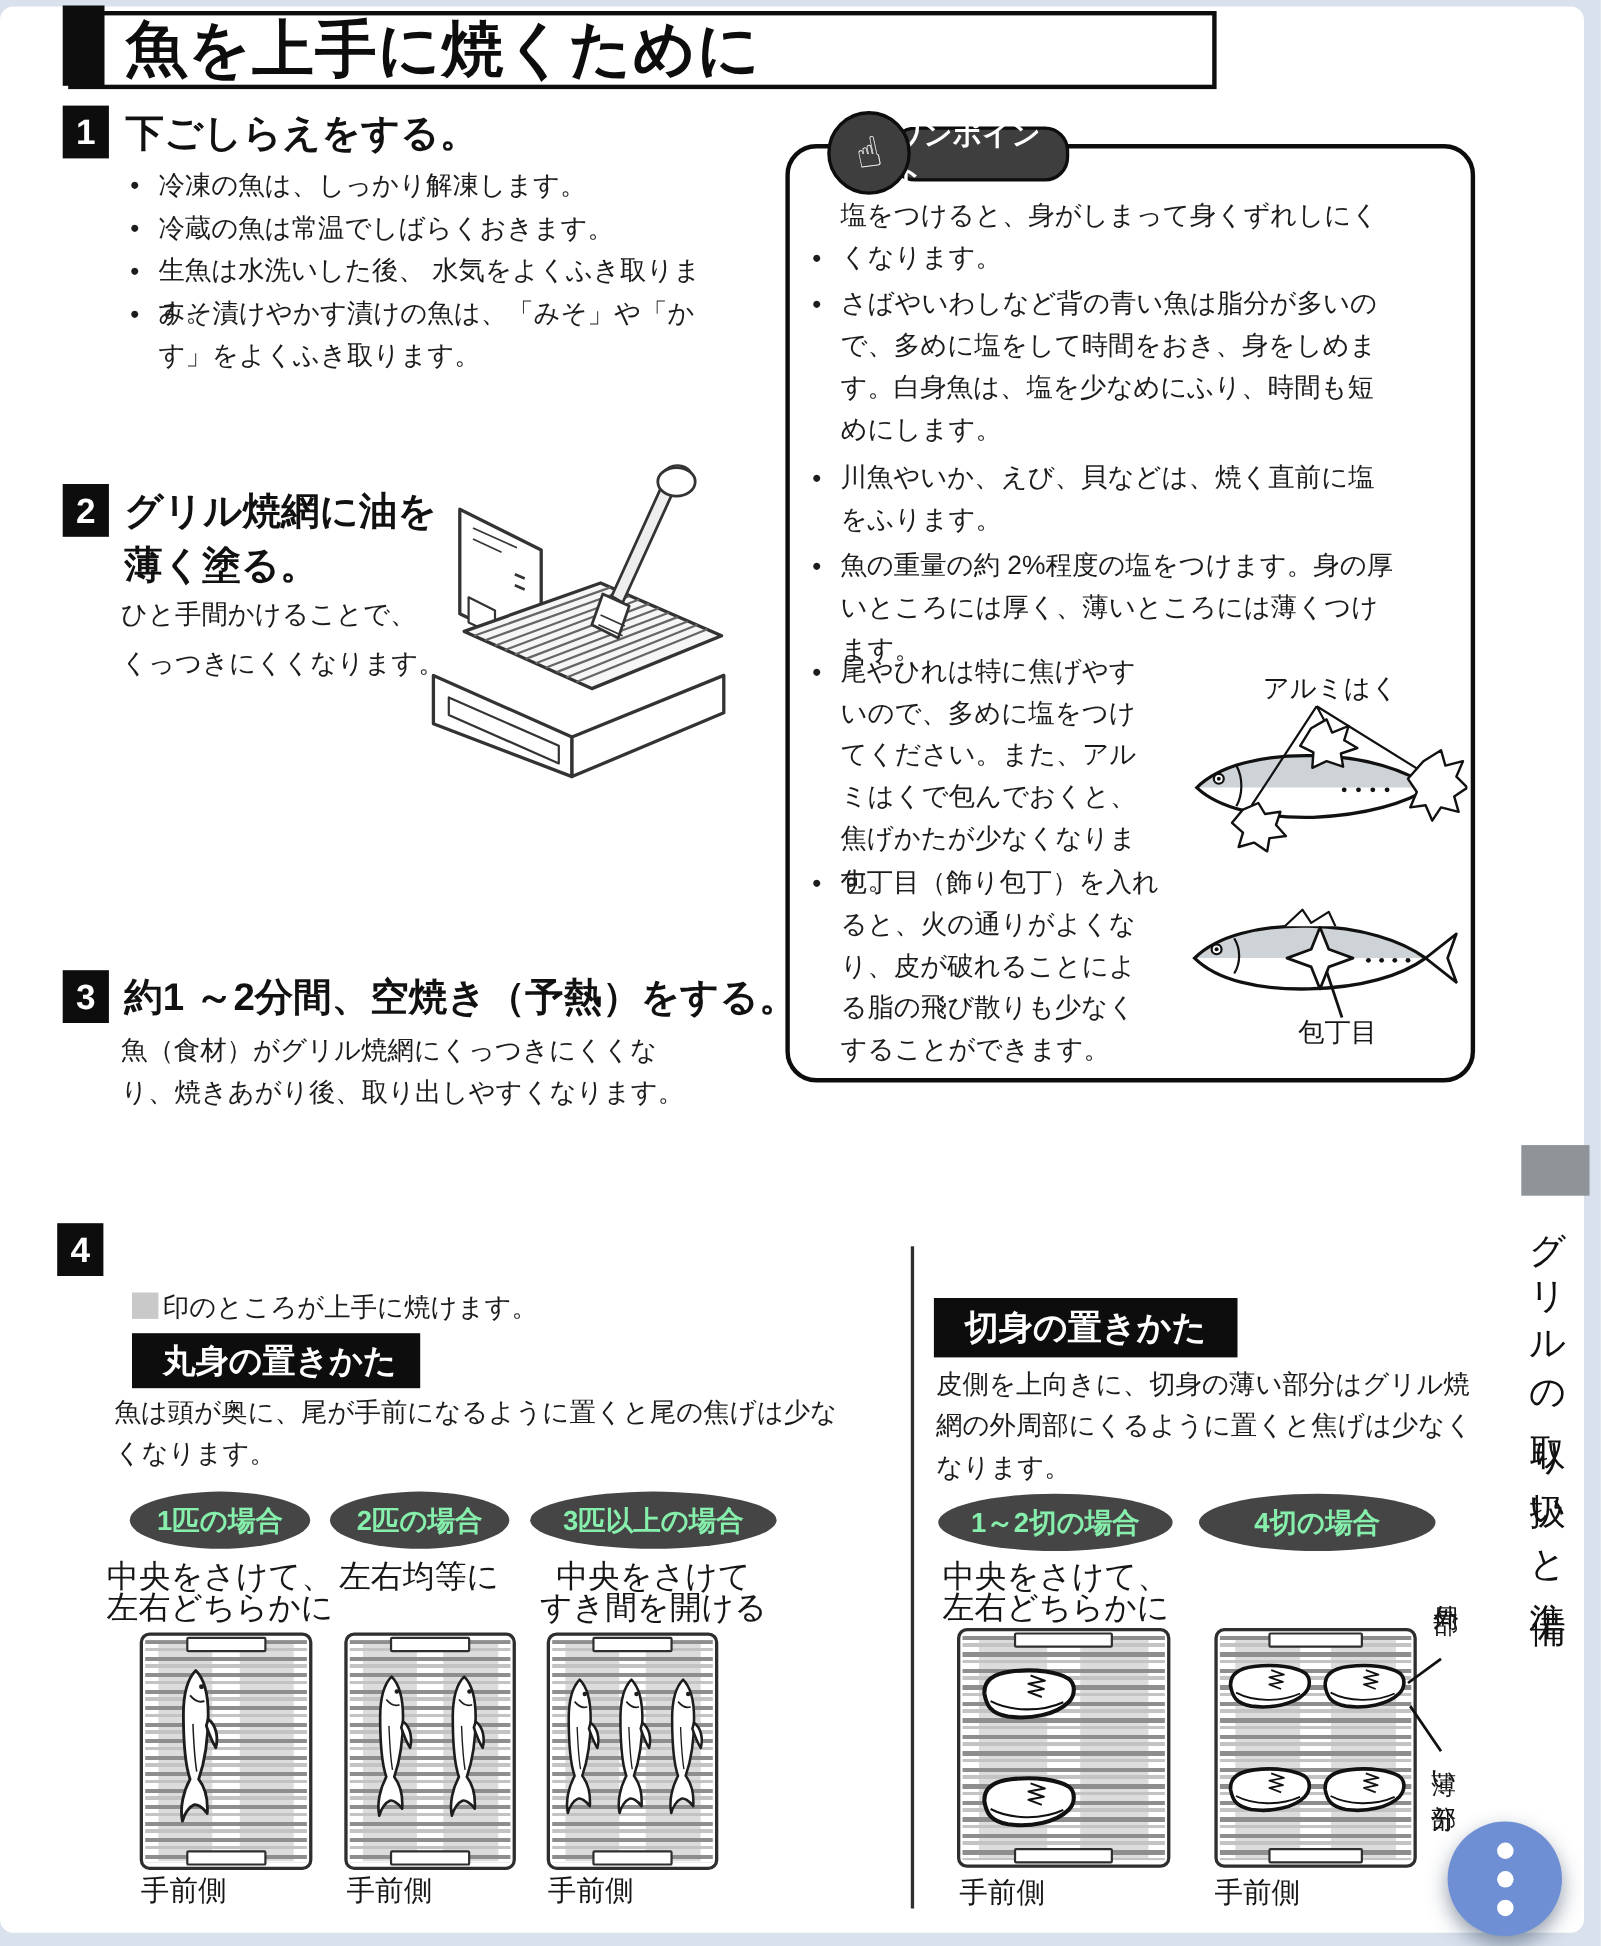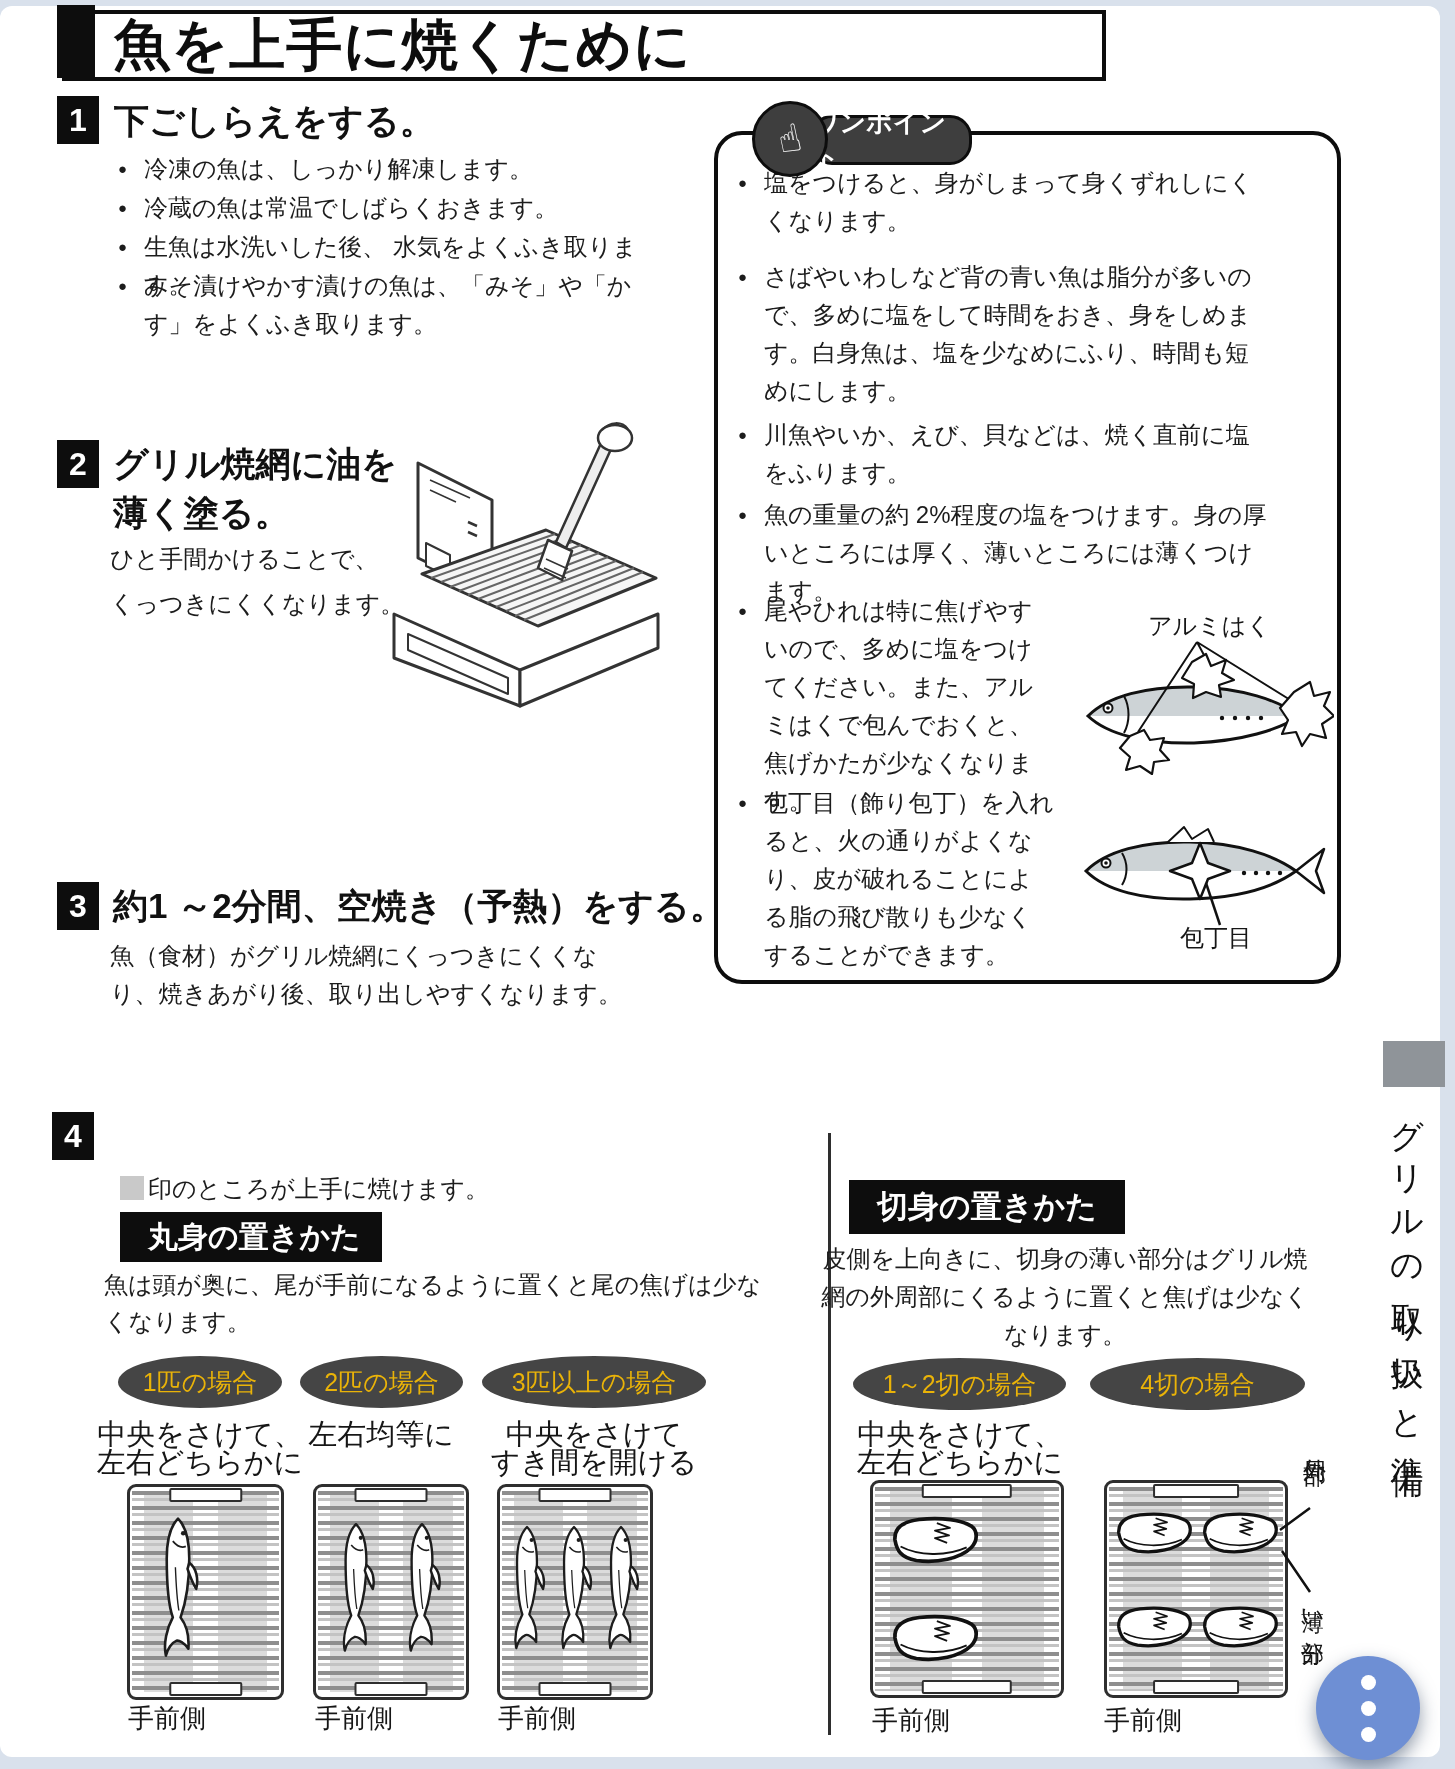--- a/index.html
+++ b/index.html
@@ -20,21 +20,21 @@
   .bul::before{content:"●";flex:0 0 26px;font-size:15px;line-height:38px;color:#1c1c1c;}
   .bul>span{display:block;}
   
   .op-box{position:absolute;left:714px;top:131px;width:619px;height:845px;border:4px solid #0d0d0d;border-radius:28px;}
   .op-circle{position:absolute;left:752px;top:101px;width:70px;height:70px;border-radius:50%;background:#3e3e3e;border:3px solid #0d0d0d;z-index:6;display:flex;align-items:center;justify-content:center;}
   .op-circle span{color:#fff;font-size:38px;transform:rotate(-12deg);}
   .op-pill{position:absolute;left:810px;top:115px;width:156px;height:44px;border-radius:22px;background:#3e3e3e;border:3px solid #0d0d0d;z-index:5;color:#fff;font-weight:700;font-size:26px;display:flex;align-items:center;justify-content:center;}
   
   .bhead{position:absolute;background:#0d0d0d;color:#fff;font-weight:700;display:flex;align-items:center;padding-left:28px;box-sizing:border-box;}
   
-  .pill{position:absolute;height:52px;border-radius:50%;background:#454545;color:#eab308;font-weight:400;font-size:25px;display:flex;align-items:center;justify-content:center;}
+  .pill{position:absolute;height:52px;border-radius:50%;background:#454545;color:#86efac;font-weight:700;font-size:25px;display:flex;align-items:center;justify-content:center;}
   .cap{position:absolute;width:240px;text-align:center;font-size:29px;line-height:28px;color:#161616;transform:translateX(-50%);}
   .front{position:absolute;font-size:26px;color:#161616;}
   
   .grill{position:absolute;background:#fff;border:3px solid #2e2e2e;border-radius:9px;box-shadow:inset 0 0 0 2px #fff;}
   .band{position:absolute;top:5px;bottom:5px;width:33%;background:#dcdcdc;}
   .band.l{left:9%}.band.r{right:9%}
   .wires{position:absolute;left:2px;right:2px;top:4px;bottom:4px;background:repeating-linear-gradient(180deg,#8e8e8e 0 4px,rgba(0,0,0,0) 4px 7px,#c3c3c3 7px 10px,rgba(0,0,0,0) 10px 15px);}
   .knob{position:absolute;left:50%;transform:translateX(-50%);width:46%;height:10px;background:#fff;border:2px solid #2e2e2e;border-radius:2px;z-index:2;}
   .knob.t{top:1px}.knob.b{bottom:1px}
   .gfx{position:absolute;z-index:3;}
@@ -122,21 +122,21 @@
   <div class="abs txt" style="left:110px;top:937px;width:520px;">魚（食材）がグリル焼網にくっつきにくくなり、焼きあがり後、取り出しやすくなります。</div>
 
   <div class="op-box"></div>
   <div class="op-circle">
       <span>☝</span>
     </div>
   <div class="op-pill">
       <span>ワンポイント</span>
     </div>
 
-  <div class="bul txt" style="left:738px;top:164px;width:535px;">
+  <div class="bul txt" style="left:738px;top:178px;width:535px;align-items:flex-end;">
       <span>塩をつけると、身がしまって身くずれしにくくなります。</span>
     </div>
   <div class="bul txt" style="left:738px;top:258px;width:535px;">
       <span>さばやいわしなど背の青い魚は脂分が多いので、多めに塩をして時間をおき、身をしめます。白身魚は、塩を少なめにふり、時間も短めにします。</span>
     </div>
   <div class="bul txt" style="left:738px;top:416px;width:535px;">
       <span>川魚やいか、えび、貝などは、焼く直前に塩をふります。</span>
     </div>
   <div class="bul txt" style="left:738px;top:496px;width:535px;">
       <span>魚の重量の約 2%程度の塩をつけます。身の厚いところには厚く、薄いところには薄くつけます。</span>
@@ -259,21 +259,21 @@
   </div>
   <div class="front" style="left:128px;top:1701px;">手前側</div>
   <div class="front" style="left:315px;top:1701px;">手前側</div>
   <div class="front" style="left:498px;top:1701px;">手前側</div>
 
   <div class="divider"></div>
 
   <div class="bhead" style="left:849px;top:1180px;width:276px;height:54px;font-size:31px;">
       <span>切身の置きかた</span>
     </div>
-  <div class="abs txt" style="left:815px;top:1240px;width:500px;text-align:center;">皮側を上向きに、切身の薄い部分はグリル焼網の外周部にくるように置くと焦げは少なくなります。</div>
+  <div class="abs txt" style="left:851px;top:1240px;width:500px;">皮側を上向きに、切身の薄い部分はグリル焼網の外周部にくるように置くと焦げは少なくなります。</div>
 
   <div class="pill" style="left:853px;top:1358px;width:213px;">
       <span>1～2切の場合</span>
     </div>
   <div class="pill" style="left:1090px;top:1358px;width:215px;">
       <span>4切の場合</span>
     </div>
   <div class="cap" style="left:960px;top:1420px;">
     <div>中央をさけて、</div>
       <div>左右どちらかに</div>

